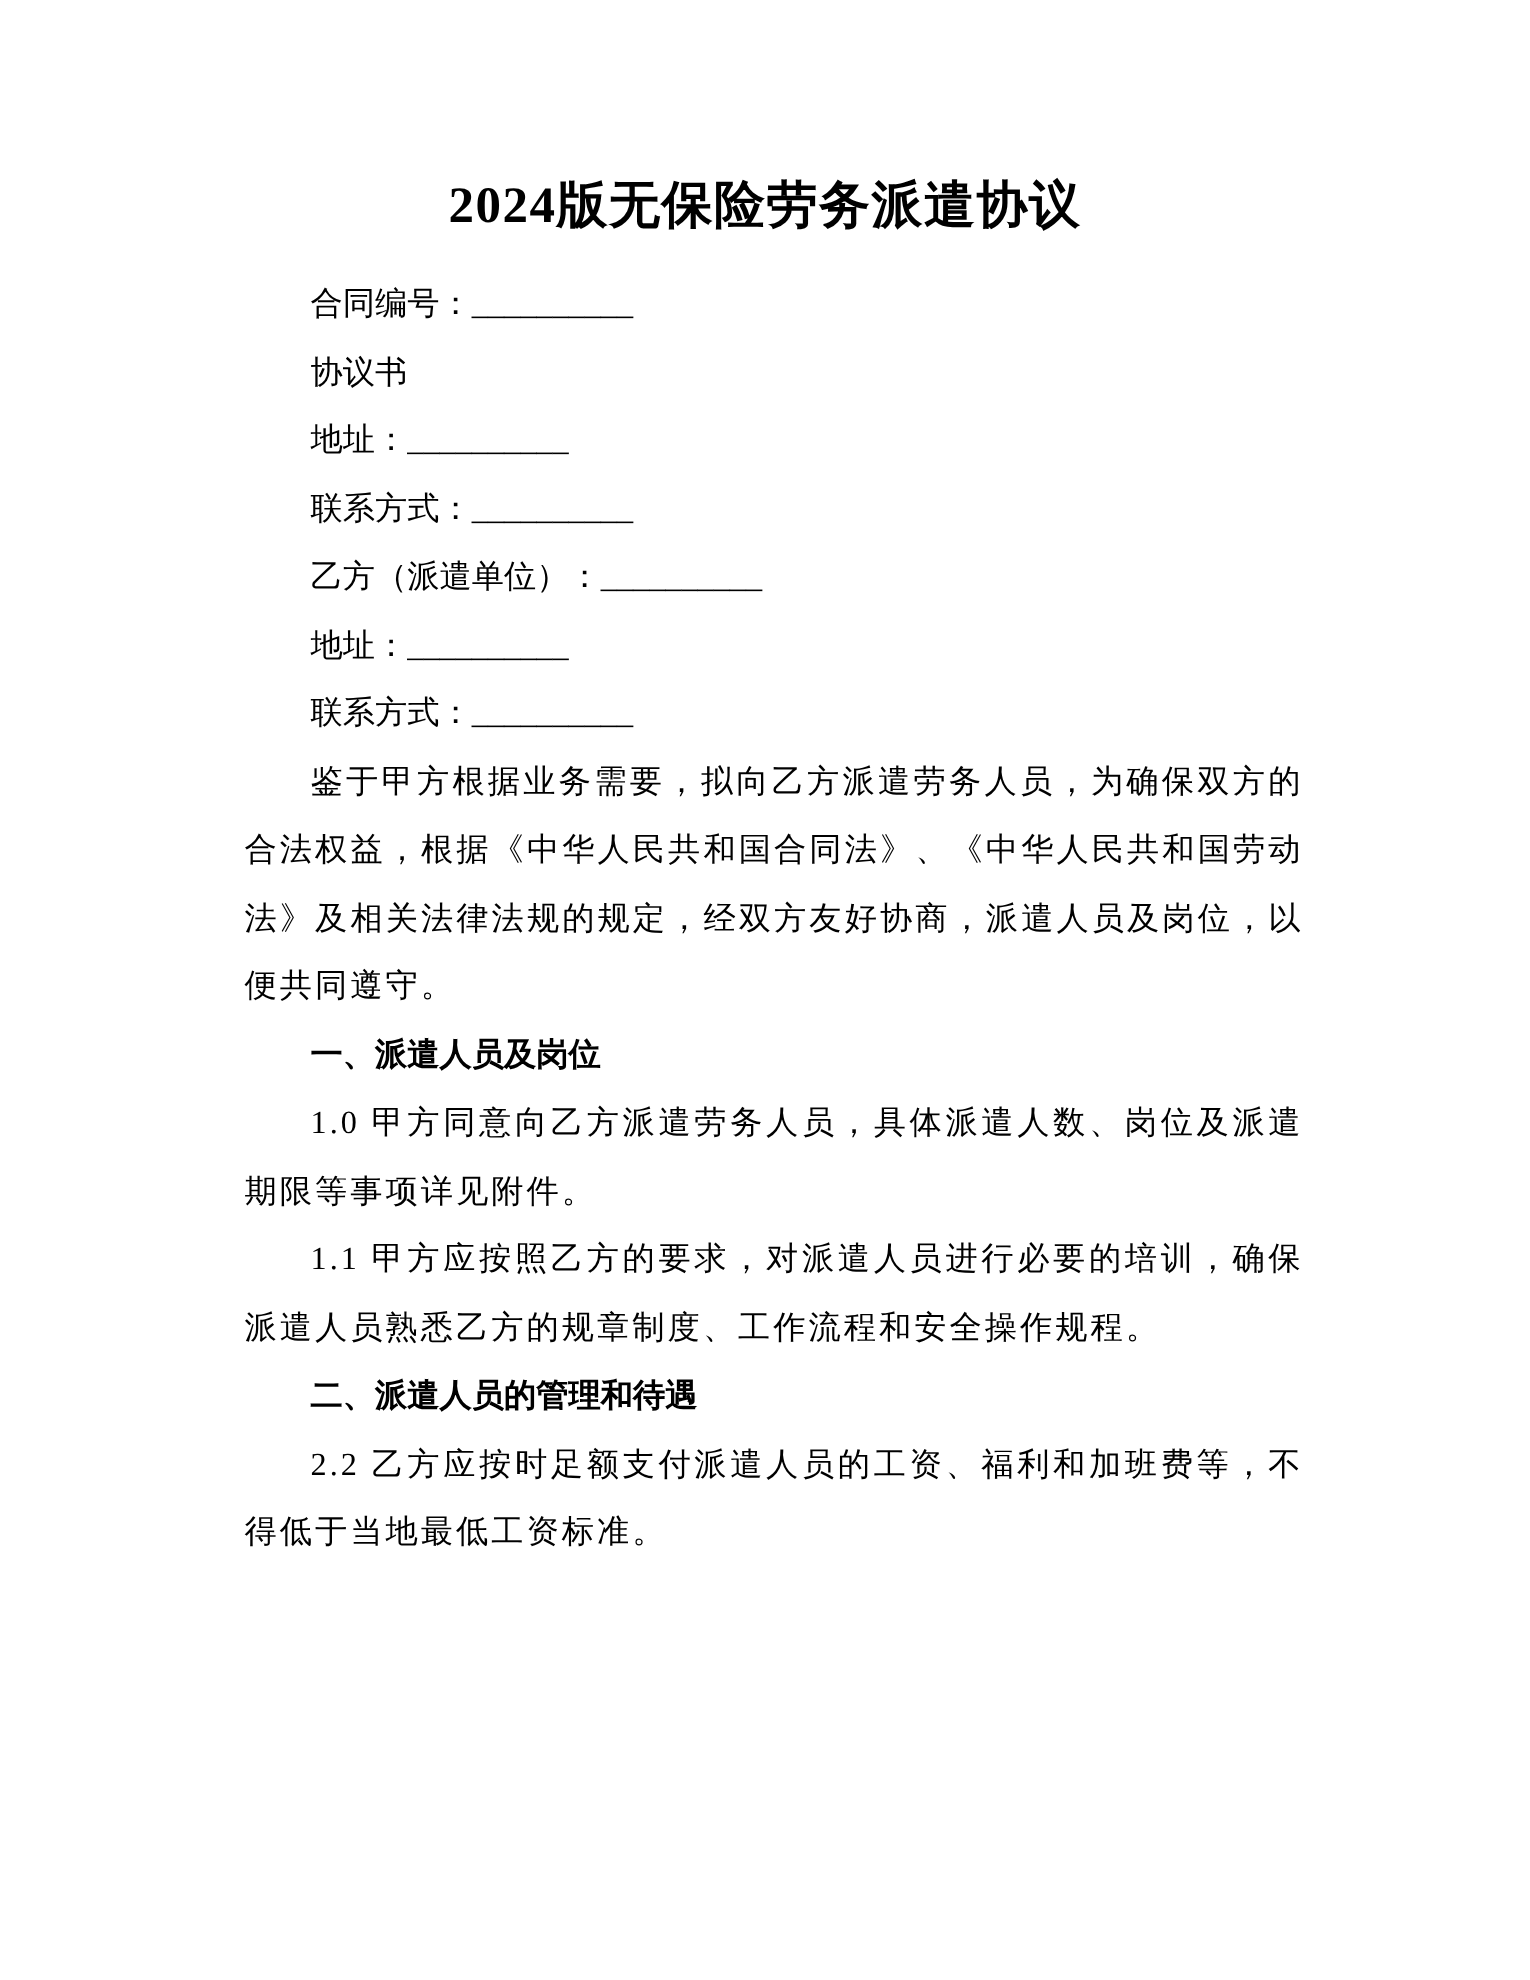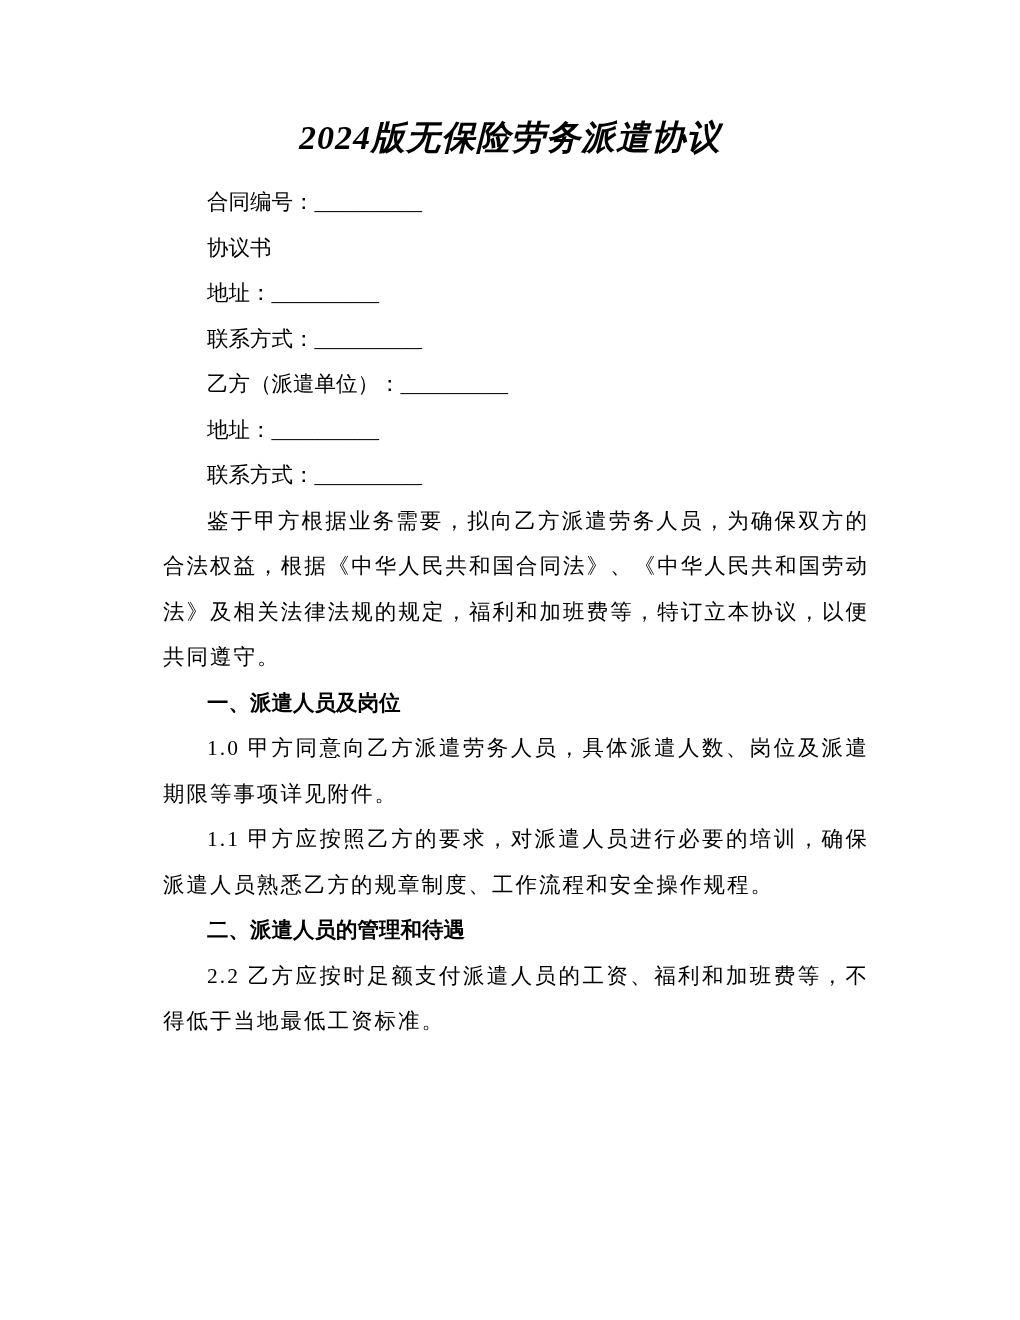--- a/index.html
+++ b/index.html
@@ -20,21 +20,20 @@
     position: absolute;
     top: 116px;
     left: 0;
     right: 0;
     margin: 0;
     text-align: center;
     font-size: 34px;
     font-weight: 700;
     letter-spacing: 1px;
     line-height: 1.3;
-    font-style: italic;
   }
   .content {
     position: absolute;
     top: 180px;
     left: 163px;
     width: 706px;
   }
   .line {
     margin: 0;
     font-size: 21.5px;
@@ -71,21 +70,21 @@
     <p class="line field">地址：__________</p>
 
     <p class="line field">联系方式：__________</p>
 
     <p class="line field">乙方（派遣单位）：__________</p>
 
     <p class="line field">地址：__________</p>
 
     <p class="line field">联系方式：__________</p>
 
-    <p class="line body-para">鉴于甲方根据业务需要，拟向乙方派遣劳务人员，为确保双方的合法权益，根据《中华人民共和国合同法》、《中华人民共和国劳动法》及相关法律法规的规定，福利和加班费等，特订立本协议，以便共同遵守。</p>
+    <p class="line body-para">鉴于甲方根据业务需要，拟向乙方派遣劳务人员，为确保双方的合法权益，根据《中华人民共和国合同法》、《中华人民共和国劳动法》及相关法律法规的规定，经双方友好协商，派遣人员及岗位，以便共同遵守。</p>
 
     <p class="line heading">一、派遣人员及岗位</p>
 
     <p class="line body-para">1.0 甲方同意向乙方派遣劳务人员，具体派遣人数、岗位及派遣期限等事项详见附件。</p>
 
     <p class="line body-para">1.1 甲方应按照乙方的要求，对派遣人员进行必要的培训，确保派遣人员熟悉乙方的规章制度、工作流程和安全操作规程。</p>
 
     <p class="line heading">二、派遣人员的管理和待遇</p>
 
 

